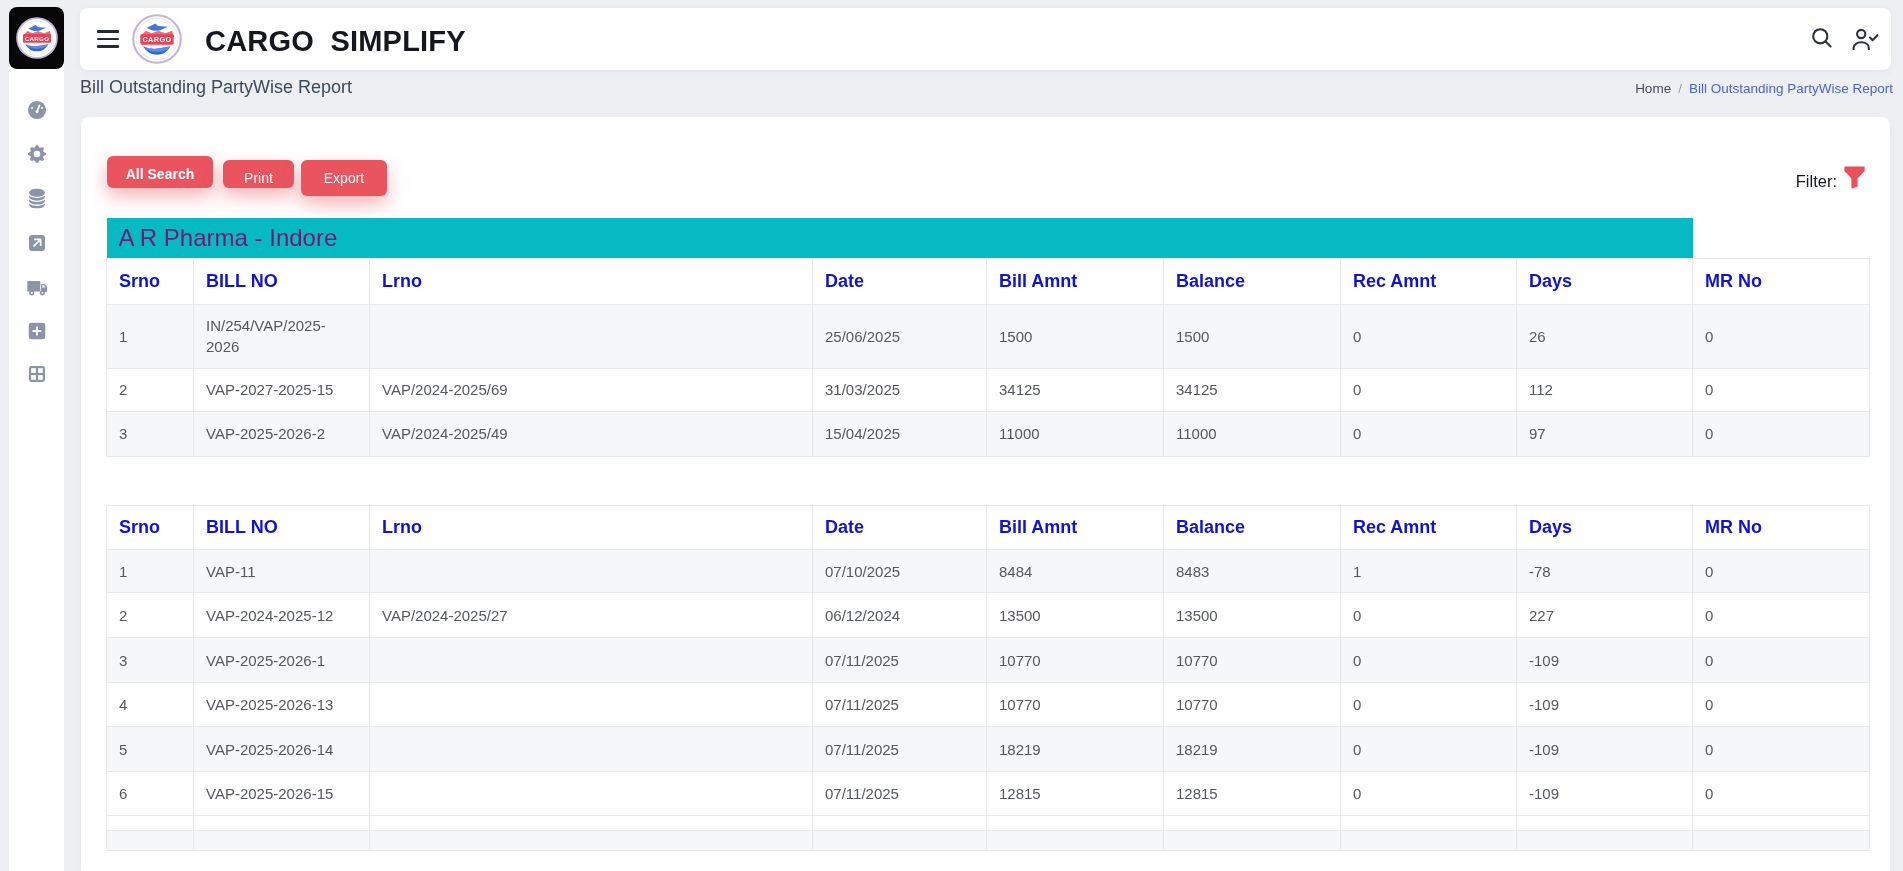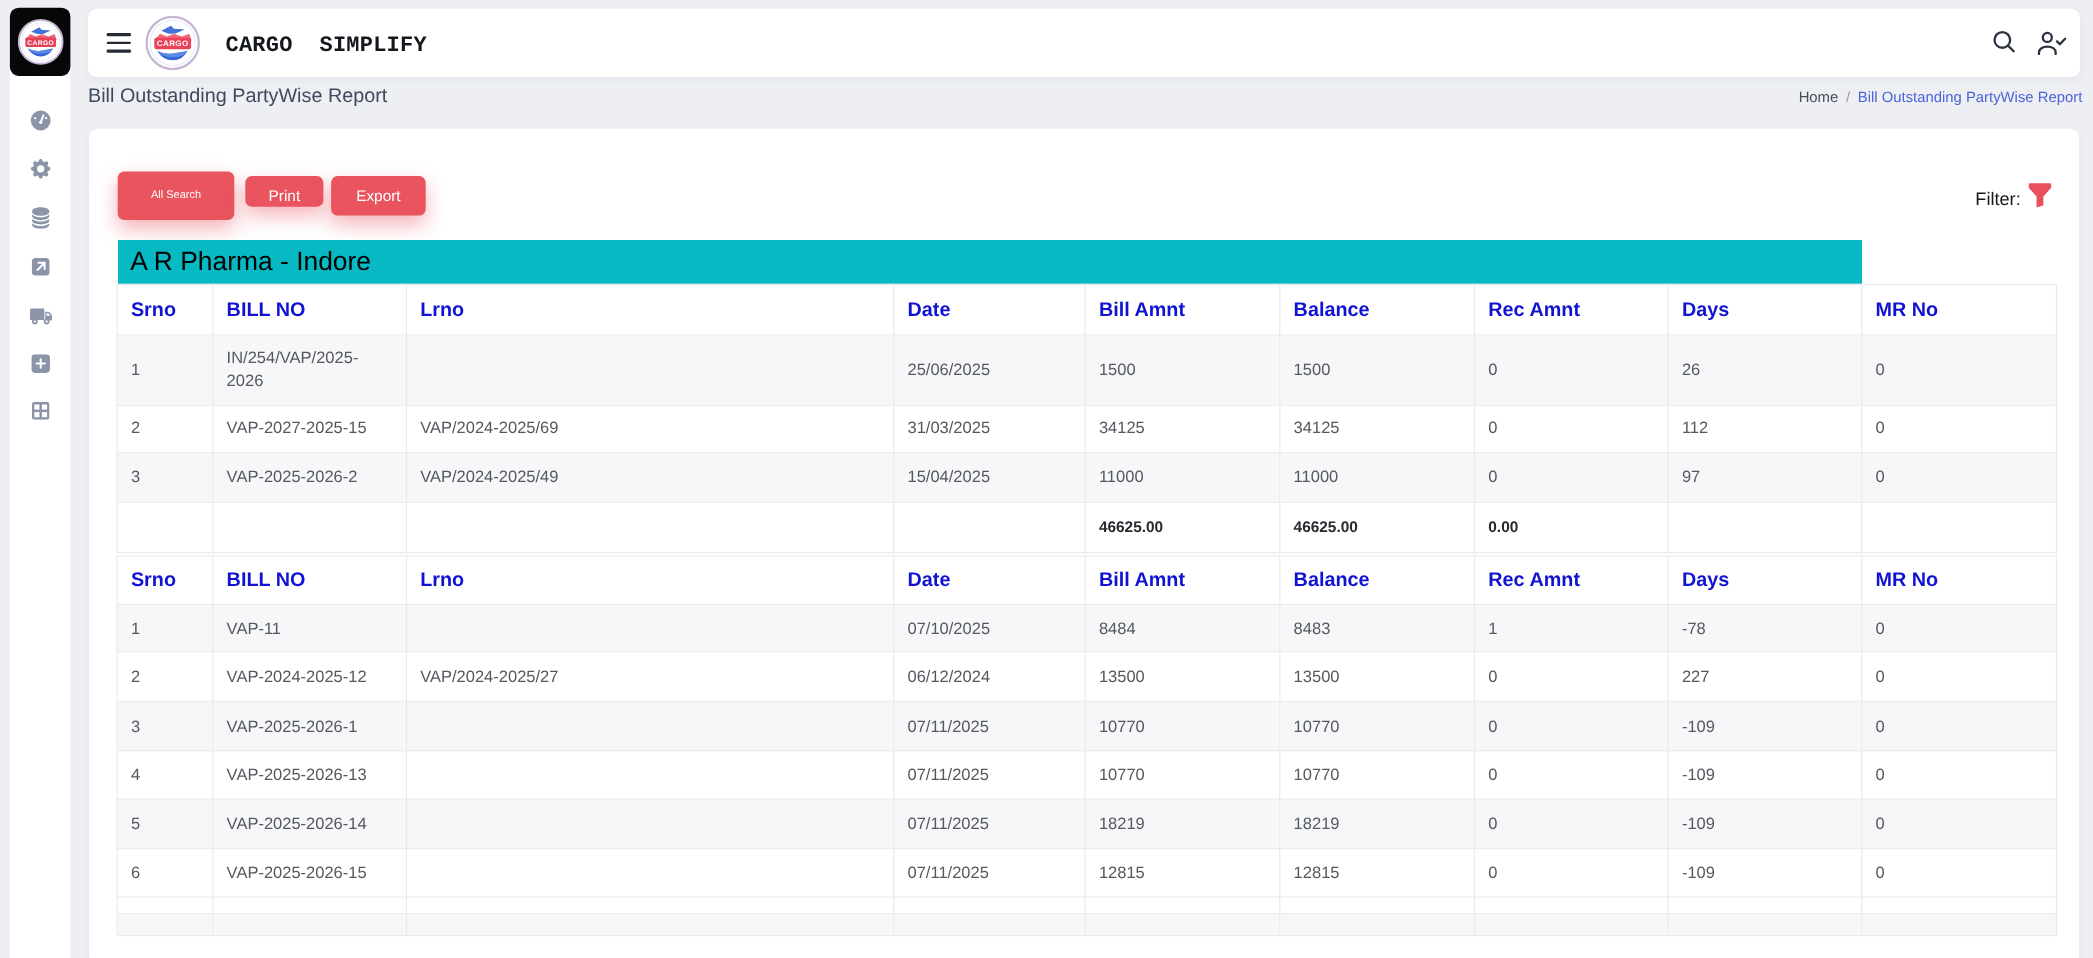--- a/index.html
+++ b/index.html
@@ -11,44 +11,44 @@
 #logobox { position:absolute; left:0; top:0; width:55px; height:62px; background:#070707; border-radius:8px; display:flex; align-items:center; justify-content:center; }
 .navicons { position:absolute; left:0; top:0; width:55px; height:100%; }
 .navicon { position:absolute; left:50%; transform:translate(-50%,-50%); }
 
 
 #header { position:absolute; left:80px; top:8px; width:1811px; height:62px; background:#fff; border-radius:8px; box-shadow:0 2px 8px rgba(40,50,70,0.05); }
 #hamb { position:absolute; left:17px; top:22px; width:22px; height:18px; }
 #hamb span { position:absolute; left:0; width:22px; height:2.6px; background:#232a36; border-radius:1px; }
 #hamb span:nth-child(1){top:0;} #hamb span:nth-child(2){top:7.5px;} #hamb span:nth-child(3){top:15px;}
 #hlogo { position:absolute; left:52px; top:6px; }
-#htitle { position:absolute; left:125px; top:21px; font-family:Liberation Mono, monospace; font-weight:bold; font-size:20px; line-height:25px; letter-spacing:0.2px; color:#14171d; }
+#htitle { position:absolute; left:125px; top:21px; font-family:Liberation Sans, sans-serif; font-weight:bold; font-size:29px; line-height:25px; letter-spacing:0.2px; color:#14171d; }
 
 
 #pgtitle { position:absolute; left:80px; top:77px; font-size:18px; color:#3d4a5d; }
 #crumbs { position:absolute; top:81px; right:10px; font-size:13.5px; }
 #crumbs .home { color:#484d5c; }
 #crumbs .sep { color:#9aa0ab; padding:0 7px; }
 #crumbs .lnk { color:#4c63d9; }
 
 
 #card { position:absolute; left:81px; top:117px; width:1809px; height:760px; background:#fff; border-radius:8px; box-shadow:0 2px 8px rgba(40,50,70,0.04); }
 
 .btn { position:absolute; color:#fff; background:#e9545f; border:none; border-radius:6px; font-family:"Liberation Sans", sans-serif; font-weight:normal; text-align:center; box-shadow:0 8px 18px rgba(233,84,95,0.45); }
-#btn-search { left:26px; top:39px; width:106px; height:44px; font-size:10px; line-height:36px; }
+#btn-search { left:26px; top:39px; width:106px; height:32px; font-size:14px; line-height:36px;font-weight:bold; }
 #btn-print { left:142px; top:43px; width:71px; height:28px; font-size:14px; line-height:36px; }
 #btn-export { left:220px; top:43px; width:86px; height:36px; font-size:14px; line-height:36px; }
 
 #filter { position:absolute; right:21px; top:55px; font-size:16.5px; color:#15181e; display:flex; align-items:center; }
 #filter svg { margin-left:4px; }
 
 
 .rpt { position:absolute; left:25px; border-collapse:collapse; table-layout:fixed; width:1763px; }
 .rpt td, .rpt th { border:1px solid #e7e9ea; vertical-align:middle; padding:0 0 0 12px; text-align:left; overflow:hidden; }
-.rpt .party { background:#07b9c3; border:none; color:#000000; font-size:24px; font-weight:400; padding-left:12px; }
+.rpt .party { background:#07b9c3; border:none; color:#701a75; font-size:24px; font-weight:400; padding-left:12px; }
 .rpt .pempty { background:#fff; border:none; }
 .rpt th { color:#1113d2; font-size:18px; font-weight:bold; }
 .rpt td { color:#55585e; font-size:15px; line-height:21px; }
 .rpt tr.odd td { background:#f6f7f8; }
 .rpt td.tot { font-weight:bold; color:#26292e; font-size:14px; }
 #tbl1 { top:101px; }
 #tbl2 { top:388px; }
 </style>
 </head>
 <body>
@@ -205,31 +205,20 @@
           <td>3</td>
           <td>VAP-2025-2026-2</td>
           <td>VAP/2024-2025/49</td>
           <td>15/04/2025</td>
           <td>11000</td>
           <td>11000</td>
           <td>0</td>
           <td>97</td>
           <td>0</td>
         </tr>
-    <tr style="height:46px">
-          <td></td>
-          <td></td>
-          <td></td>
-          <td></td>
-          <td class="tot">46625.00</td>
-          <td class="tot">46625.00</td>
-          <td class="tot">0.00</td>
-          <td></td>
-          <td></td>
-        </tr>
   </tbody>
     </table>
 
   <table class="rpt" id="tbl2">
     <colgroup>
         <col style="width:87px">
         <col style="width:176px">
         <col style="width:443px">
         <col style="width:174px">
         <col style="width:177px">

